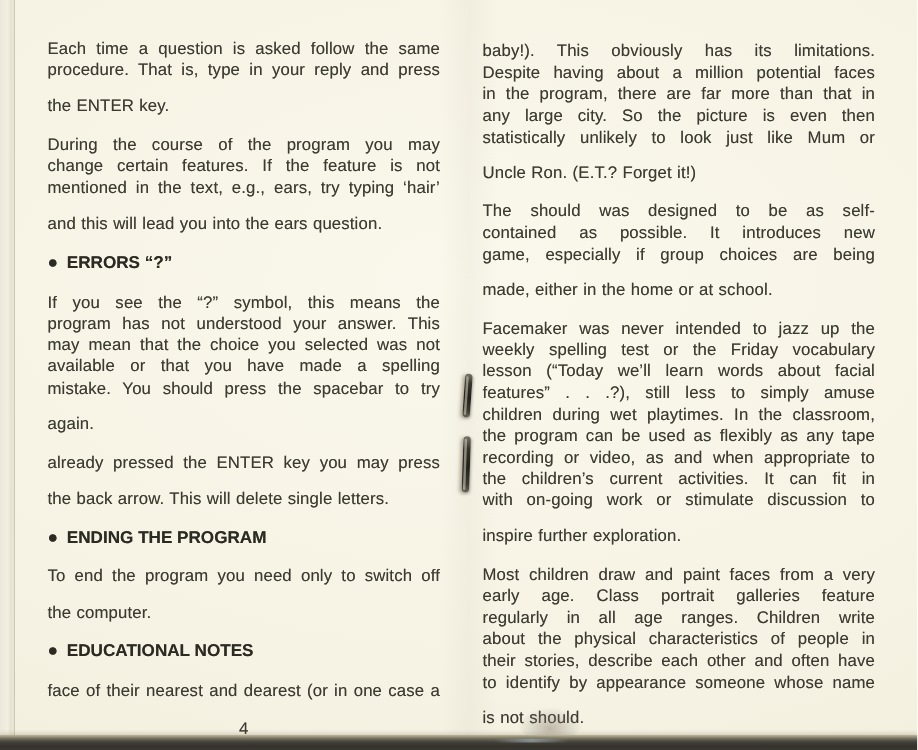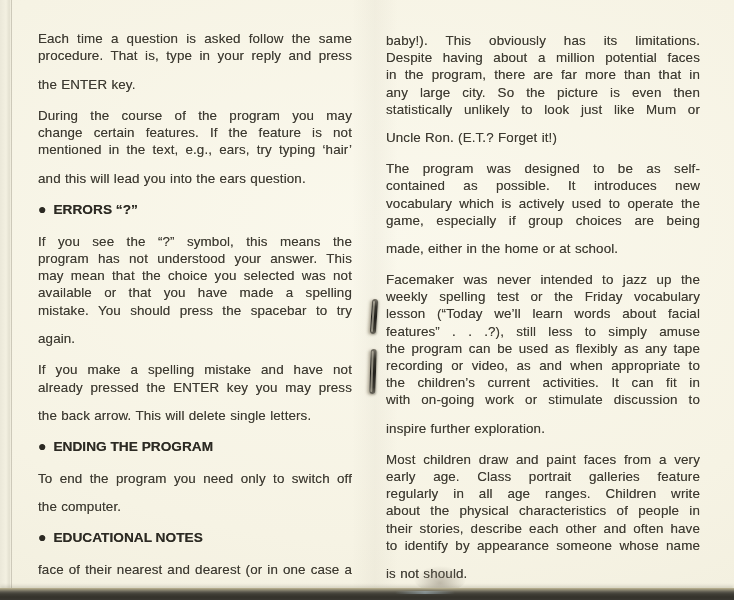--- a/index.html
+++ b/index.html
@@ -111,21 +111,20 @@
       <div class="heading"><span class="bullet">●</span><span>ERRORS “?”</span></div>
       <div class="para">
         <div class="jline">If you see the “?” symbol, this means the</div>
         <div class="jline">program has not understood your answer. This</div>
         <div class="jline">may mean that the choice you selected was not</div>
         <div class="jline">available or that you have made a spelling</div>
         <div class="jline">mistake. You should press the spacebar to try</div>
         <div class="jline last">again.</div>
       </div>
       <div class="para">
-        <div class="jline">If you make a spelling mistake and have not</div>
         <div class="jline">already pressed the ENTER key you may press</div>
         <div class="jline last">the back arrow. This will delete single letters.</div>
       </div>
       <div class="heading"><span class="bullet">●</span><span>ENDING THE PROGRAM</span></div>
       <div class="para">
         <div class="jline">To end the program you need only to switch off</div>
         <div class="jline last">the computer.</div>
       </div>
       <div class="heading"><span class="bullet">●</span><span>EDUCATIONAL NOTES</span></div>
       <div class="para">
@@ -137,31 +136,31 @@
   <div class="page" id="right-page">
     <div class="para">
         <div class="jline">baby!). This obviously has its limitations.</div>
         <div class="jline">Despite having about a million potential faces</div>
         <div class="jline">in the program, there are far more than that in</div>
         <div class="jline">any large city. So the picture is even then</div>
         <div class="jline">statistically unlikely to look just like Mum or</div>
         <div class="jline last">Uncle Ron. (E.T.? Forget it!)</div>
       </div>
       <div class="para">
-        <div class="jline">The program was designed to be as self-</div>
+        <div class="jline">The should was designed to be as self-</div>
         <div class="jline">contained as possible. It introduces new</div>
-        <div class="jline">vocabulary which is actively used to operate the</div>
         <div class="jline">game, especially if group choices are being</div>
         <div class="jline last">made, either in the home or at school.</div>
       </div>
       <div class="para">
         <div class="jline">Facemaker was never intended to jazz up the</div>
         <div class="jline">weekly spelling test or the Friday vocabulary</div>
         <div class="jline">lesson (“Today we’ll learn words about facial</div>
         <div class="jline">features” . . .?), still less to simply amuse</div>
+        <div class="jline">children during wet playtimes. In the classroom,</div>
         <div class="jline">the program can be used as flexibly as any tape</div>
         <div class="jline">recording or video, as and when appropriate to</div>
         <div class="jline">the children’s current activities. It can fit in</div>
         <div class="jline">with on-going work or stimulate discussion to</div>
         <div class="jline last">inspire further exploration.</div>
       </div>
       <div class="para">
         <div class="jline">Most children draw and paint faces from a very</div>
         <div class="jline">early age. Class portrait galleries feature</div>
         <div class="jline">regularly in all age ranges. Children write</div>

